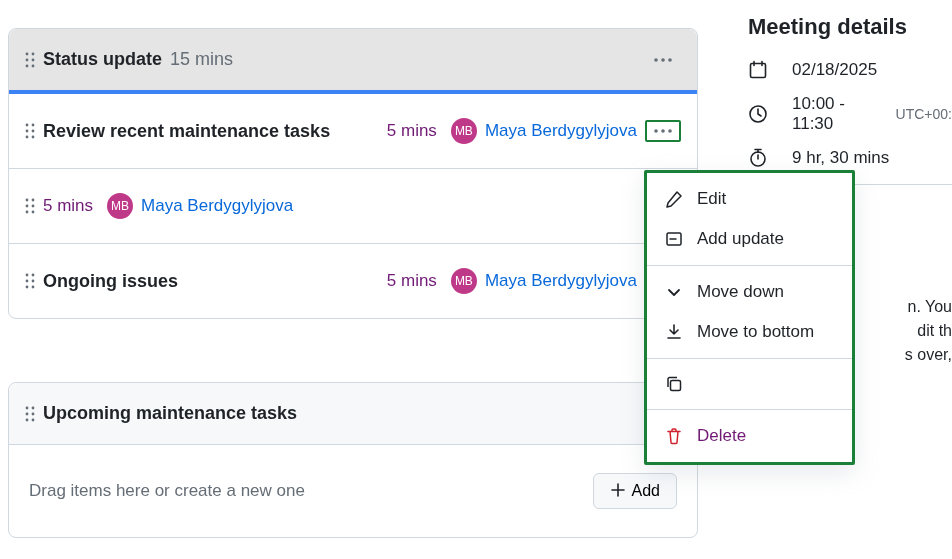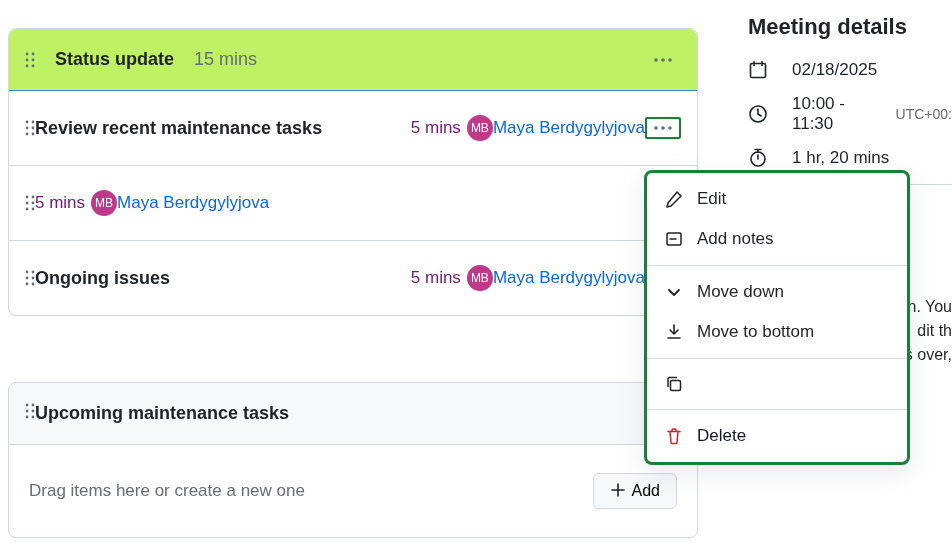--- a/index.html
+++ b/index.html
@@ -15,26 +15,26 @@
     .main-list {
       position: absolute;
       left: 8px;
       top: 28px;
       width: 690px;
       border: 1px solid #d0d7de;
       border-radius: 8px;
       background: #fff;
     }
     .status-header {
-      background: #bef264;
+      background: #e5e5e5;
       padding: 20px 16px;
-      border-bottom: 1px solid #3b82f6;
-      display: flex;
-      align-items: center;
-      gap: 20px;
+      border-bottom: 4px solid #3b82f6;
+      display: flex;
+      align-items: center;
+      gap: 8px;
       border-top-left-radius: 8px;
       border-top-right-radius: 8px;
     }
     .drag-handle {
       color: #656d76;
       font-size: 14px;
       display: inline-flex;
       align-items: center;
     }
     .drag-dots {
@@ -62,20 +62,21 @@
     .kebab-focus {
       border: 2px solid #1a7f37;
       border-radius: 2px;
       padding: 6px 6px;
     }
     .item-row {
       padding: 24px 16px;
       border-bottom: 1px solid #d0d7de;
       display: flex;
       align-items: center;
+      gap: 8px;
     }
     .item-row:last-child { border-bottom: none; }
     .item-title {
       font-weight: 600;
       font-size: 18px;
       flex: 1;
     }
     .item-duration {
       color: #701a75;
       font-size: 17px;
@@ -108,22 +109,22 @@
       width: 690px;
       border: 1px solid #d0d7de;
       border-radius: 8px;
       background: #fff;
     }
     .upcoming-header {
       background: #f6f8fa;
       padding: 20px 16px;
       border-bottom: 1px solid #d0d7de;
       display: flex;
-      align-items: flex-start;
-      gap: 0;
+      align-items: center;
+      gap: 8px;
       border-top-left-radius: 8px;
       border-top-right-radius: 8px;
       font-weight: 600;
       font-size: 18px;
     }
     .drop-zone {
       padding: 28px 20px;
       display: flex;
       align-items: center;
     }
@@ -177,43 +178,43 @@
       font-size: 16px;
       color: #1f2328;
       line-height: 1.5;
       word-break: break-word;
     }
 
     .context-menu {
       position: absolute;
       left: 644px;
       top: 170px;
-      width: 266px;
+      width: 211px;
       background: #fff;
       border: 3px solid #1a7f37;
-      border-radius: 8px;
+      border-radius: 2px;
       box-shadow: 0 8px 24px rgba(140,149,159,0.2);
       z-index: 10;
     }
     .menu-section {
       padding: 6px 0;
     }
     .menu-divider {
       border-top: 1px solid #d0d7de;
     }
     .menu-item {
       padding: 10px 18px;
       display: flex;
       align-items: center;
       gap: 14px;
       font-size: 17px;
       color: #1f2328;
       cursor: pointer;
     }
-    .menu-item.danger { color: #0f172a; }
+    .menu-item.danger { color: #701a75; }
     .menu-icon { width: 18px; height: 18px; flex-shrink: 0; }
   </style>
 </head>
 <body>
 
 <div class="main-list">
   <div class="status-header">
     <span class="drag-handle">
       <svg class="drag-dots" viewBox="0 0 10 16">
           <circle cx="2" cy="2" r="1.4"></circle>
@@ -347,21 +348,21 @@
         <path d="M10 5v5l3 2" stroke="#1f2328" stroke-width="1.6" fill="none" stroke-linecap="round"></path>
       </svg>
     <span>10:00 - 11:30</span>
     <span class="tz">UTC+00:</span>
   </div>
   <div class="details-line">
     <svg class="details-icon" viewBox="0 0 20 20">
         <circle cx="10" cy="11" r="7" fill="none" stroke="#1f2328" stroke-width="1.6"></circle>
         <path d="M7 1.5h6M10 1.5v3M10 7v4" stroke="#1f2328" stroke-width="1.6" fill="none" stroke-linecap="round"></path>
       </svg>
-    <span>1 hr, 20 mins</span>
+    <span>9 hr, 30 mins</span>
   </div>
   <div class="details-sep"></div>
   <div class="details-prose" style="text-align:right; margin-top:110px;">
     <div>n. You</div>
     <div>dit th</div>
     <div>s over,</div>
   </div>
 </div>
 
 <div class="context-menu">
@@ -370,21 +371,21 @@
       <svg class="menu-icon" viewBox="0 0 18 18">
           <path d="M12 2l4 4L6 16l-4 1 1-4L12 2z" fill="none" stroke="#1f2328" stroke-width="1.5" stroke-linejoin="round"></path>
         </svg>
       <span>Edit</span>
     </div>
     <div class="menu-item">
       <svg class="menu-icon" viewBox="0 0 18 18">
           <rect x="2" y="3" width="14" height="12" rx="1.5" fill="none" stroke="#1f2328" stroke-width="1.5"></rect>
           <path d="M5 9h6" stroke="#1f2328" stroke-width="1.5" stroke-linecap="round"></path>
         </svg>
-      <span>Add notes</span>
+      <span>Add update</span>
     </div>
   </div>
   <div class="menu-divider"></div>
   <div class="menu-section">
     <div class="menu-item">
       <svg class="menu-icon" viewBox="0 0 18 18">
           <path d="M4 7l5 5 5-5" fill="none" stroke="#1f2328" stroke-width="1.8" stroke-linecap="round" stroke-linejoin="round"></path>
         </svg>
       <span>Move down</span>
     </div>

